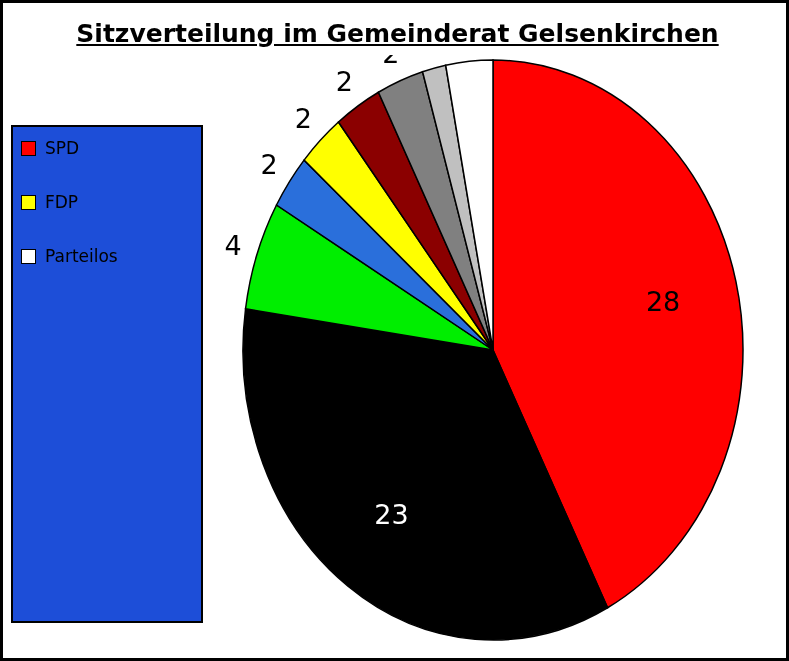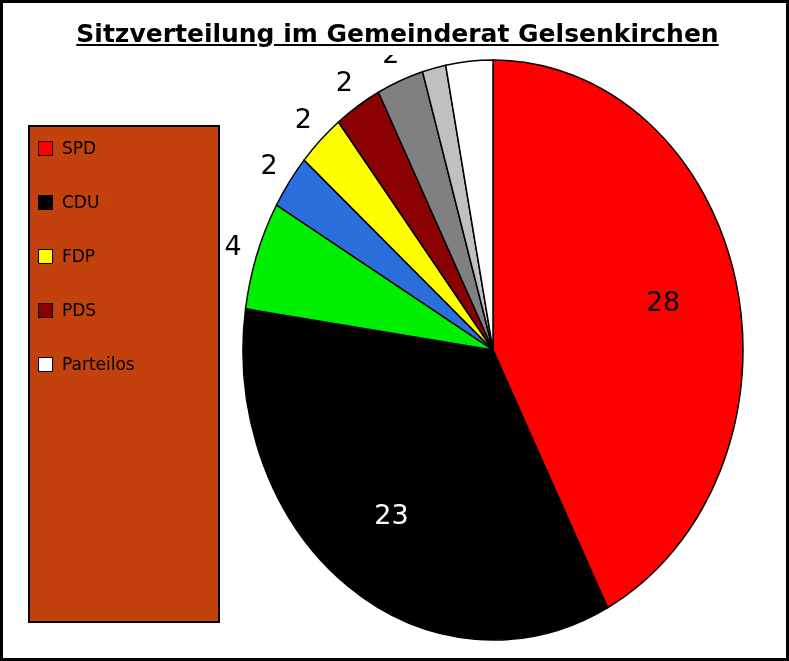--- a/index.html
+++ b/index.html
@@ -26,26 +26,26 @@
     width: 789px;
     text-align: center;
     font-size: 25px;
     font-weight: bold;
     color: #000000;
     text-decoration: underline;
     letter-spacing: 0px;
   }
   #legend {
     position: absolute;
-    left: 25px;
+    left: 8px;
     top: 122px;
     width: 192px;
     height: 498px;
     border: 2px solid #000000;
-    background: #c2410c;
+    background: #1d4ed8;
     box-sizing: border-box;
     padding: 10px 0 0 8px;
   }
   .legend-item {
     display: flex;
     align-items: flex-start;
     margin-bottom: 16px;
     height: 38px;
   }
   .legend-swatch {
@@ -77,30 +77,22 @@
 <div id="page">
 
   <div id="chart-title">Sitzverteilung im Gemeinderat Gelsenkirchen</div>
 
   <div id="legend">
     <div class="legend-item">
       <span class="legend-swatch" style="background:#ff0000"></span>
       <span class="legend-label">SPD</span>
     </div>
     <div class="legend-item">
-      <span class="legend-swatch" style="background:#000000"></span>
-      <span class="legend-label">CDU</span>
-    </div>
-    <div class="legend-item">
       <span class="legend-swatch" style="background:#ffff00"></span>
       <span class="legend-label">FDP</span>
-    </div>
-    <div class="legend-item">
-      <span class="legend-swatch" style="background:#8b0000"></span>
-      <span class="legend-label">PDS</span>
     </div>
     <div class="legend-item">
       <span class="legend-swatch" style="background:#ffffff"></span>
       <span class="legend-label">Parteilos</span>
     </div>
   </div>
 
   <div id="pie-wrap">
     <svg id="pie-svg" width="580" height="600" viewBox="0 0 580 600">
         <path d="M 285 295 L 285 5 A 250 290 0 0 1 399.5566304318526 552.7622801099278 Z" fill="#ff0000" stroke="#000000" stroke-width="1.5"></path>

